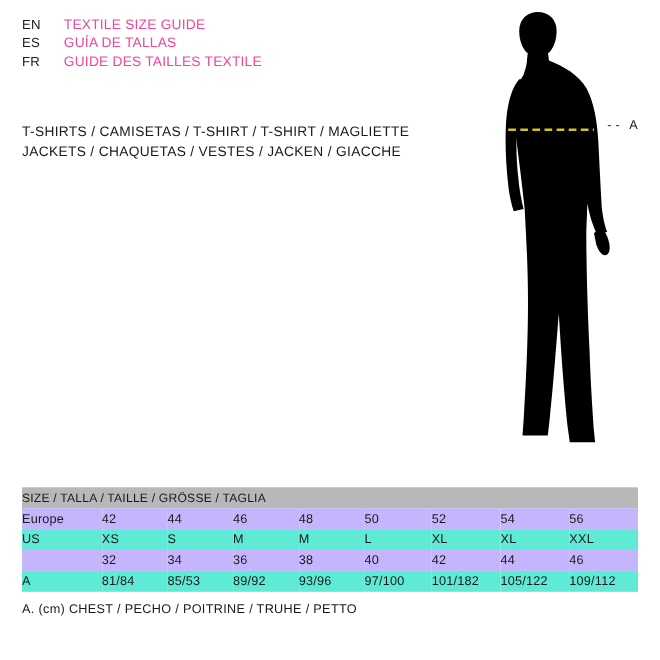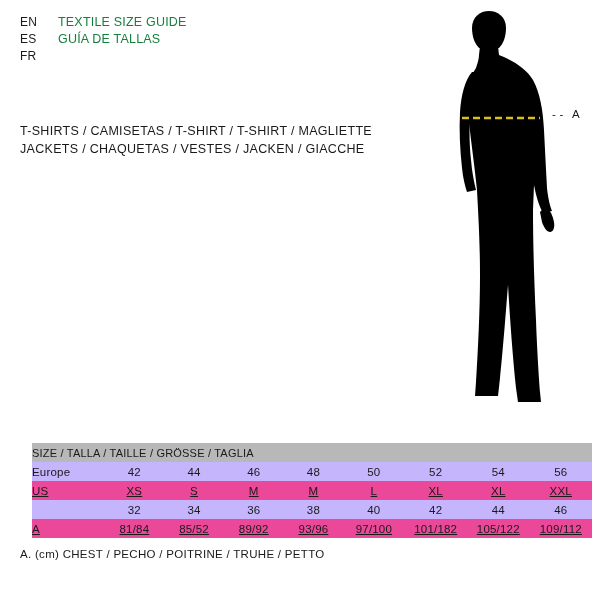--- a/index.html
+++ b/index.html
@@ -34,28 +34,28 @@
   }
   .lang-code {
     width: 38px;
     font-size: 12px;
     letter-spacing: 0.2px;
     color: #1a1a1a;
   }
   .lang-text {
     font-size: 12.5px;
     letter-spacing: 0.2px;
-    color: #15803d;
+    color: #ec4899;
   }
 
   
   .cat-block {
     position: absolute;
     left: 20px;
-    top: 122px;
+    top: 111px;
   }
   .cat-line {
     font-size: 12.5px;
     letter-spacing: 0.3px;
     height: 18px;
     line-height: 18px;
     color: #1a1a1a;
   }
 
   
@@ -79,47 +79,47 @@
   .table-title {
     position: absolute;
     left: 20px;
     top: 416px;
     font-size: 12.5px;
     letter-spacing: 0.3px;
     color: #1a1a1a;
   }
   table.size-table {
     position: absolute;
-    left: 32px;
+    left: 20px;
     top: 443px;
     width: 560px;
     border-collapse: collapse;
     font-size: 11.5px;
     color: #1a1a1a;
   }
   table.size-table td {
     padding: 0;
     height: 19px;
     vertical-align: middle;
     letter-spacing: 0.2px;
   }
   tr.head-row td {
     background: #b8b8b8;
     font-size: 11px;
     letter-spacing: 0.2px;
   }
   tr.shade td { background: #c4b5fd; }
-  tr.plain td { background: #ec4899; text-decoration: underline; }
+  tr.plain td { background: #5eead4; }
   td.label-col {
     width: 82px;
     padding-left: 2px;
   }
   td.val {
     width: 68px;
-    text-align: center;
+    text-align: left;
   }
   .head-label { padding-left: 2px; }
 
   .footnote {
     position: absolute;
     left: 20px;
     top: 548px;
     font-size: 11.5px;
     letter-spacing: 0.3px;
     color: #1a1a1a;
@@ -134,20 +134,21 @@
     <div class="lang-row">
       <span class="lang-code">EN</span>
       <span class="lang-text">TEXTILE SIZE GUIDE</span>
     </div>
     <div class="lang-row">
       <span class="lang-code">ES</span>
       <span class="lang-text">GUÍA DE TALLAS</span>
     </div>
     <div class="lang-row">
       <span class="lang-code">FR</span>
+      <span class="lang-text">GUIDE DES TAILLES TEXTILE</span>
     </div>
   </div>
 
   <div class="cat-block">
     <div class="cat-line">T-SHIRTS / CAMISETAS / T-SHIRT / T-SHIRT / MAGLIETTE</div>
     <div class="cat-line">JACKETS / CHAQUETAS / VESTES / JACKEN / GIACCHE</div>
   </div>
 
   <div class="figure-wrap">
     <svg width="190" height="400" viewBox="0 0 190 400">
@@ -226,21 +227,21 @@
         <td class="val">38</td>
         <td class="val">40</td>
         <td class="val">42</td>
         <td class="val">44</td>
         <td class="val">46</td>
       </tr>
 
       <tr class="plain">
         <td class="label-col">A</td>
         <td class="val">81/84</td>
-        <td class="val">85/52</td>
+        <td class="val">85/53</td>
         <td class="val">89/92</td>
         <td class="val">93/96</td>
         <td class="val">97/100</td>
         <td class="val">101/182</td>
         <td class="val">105/122</td>
         <td class="val">109/112</td>
       </tr>
     </tbody>
   </table>
 

